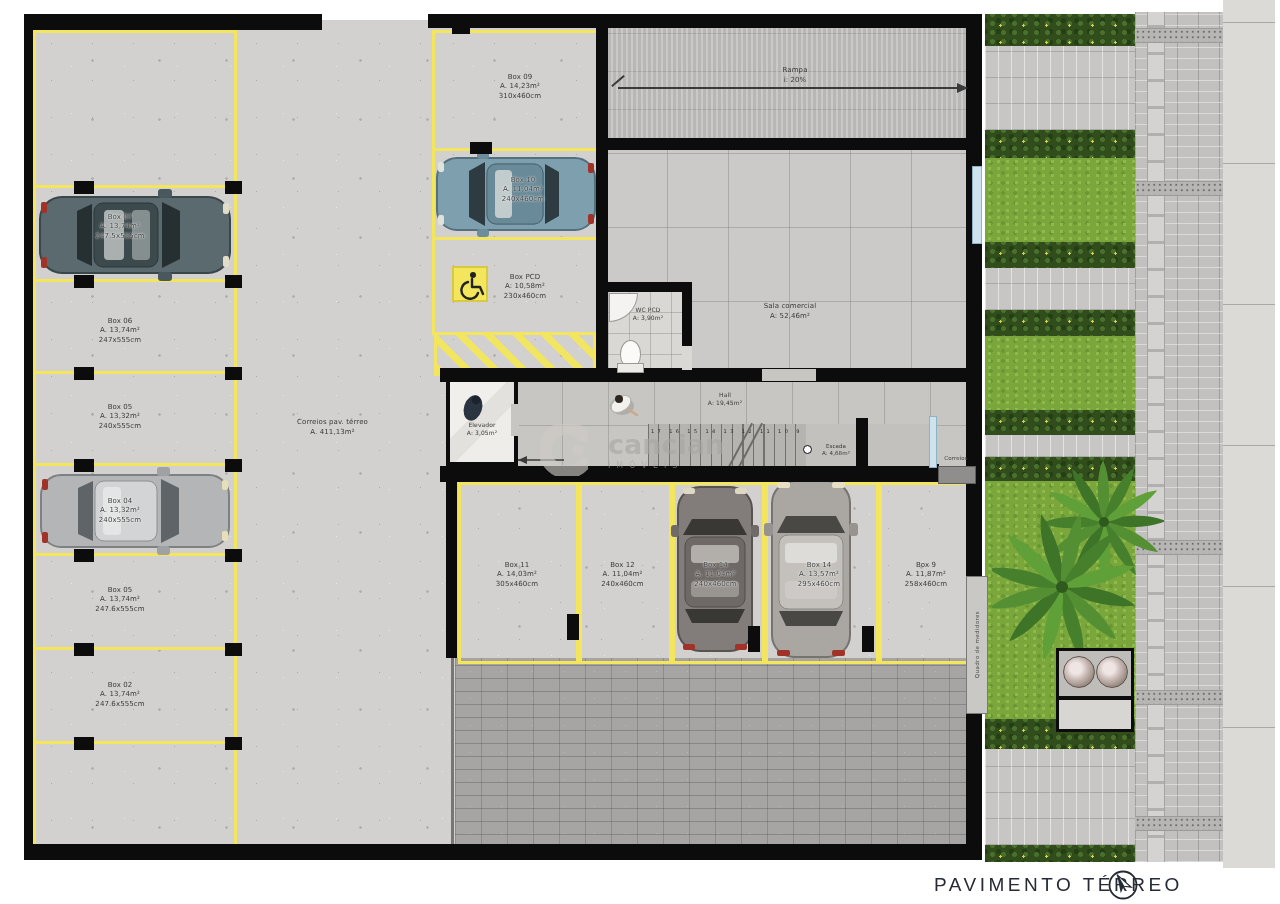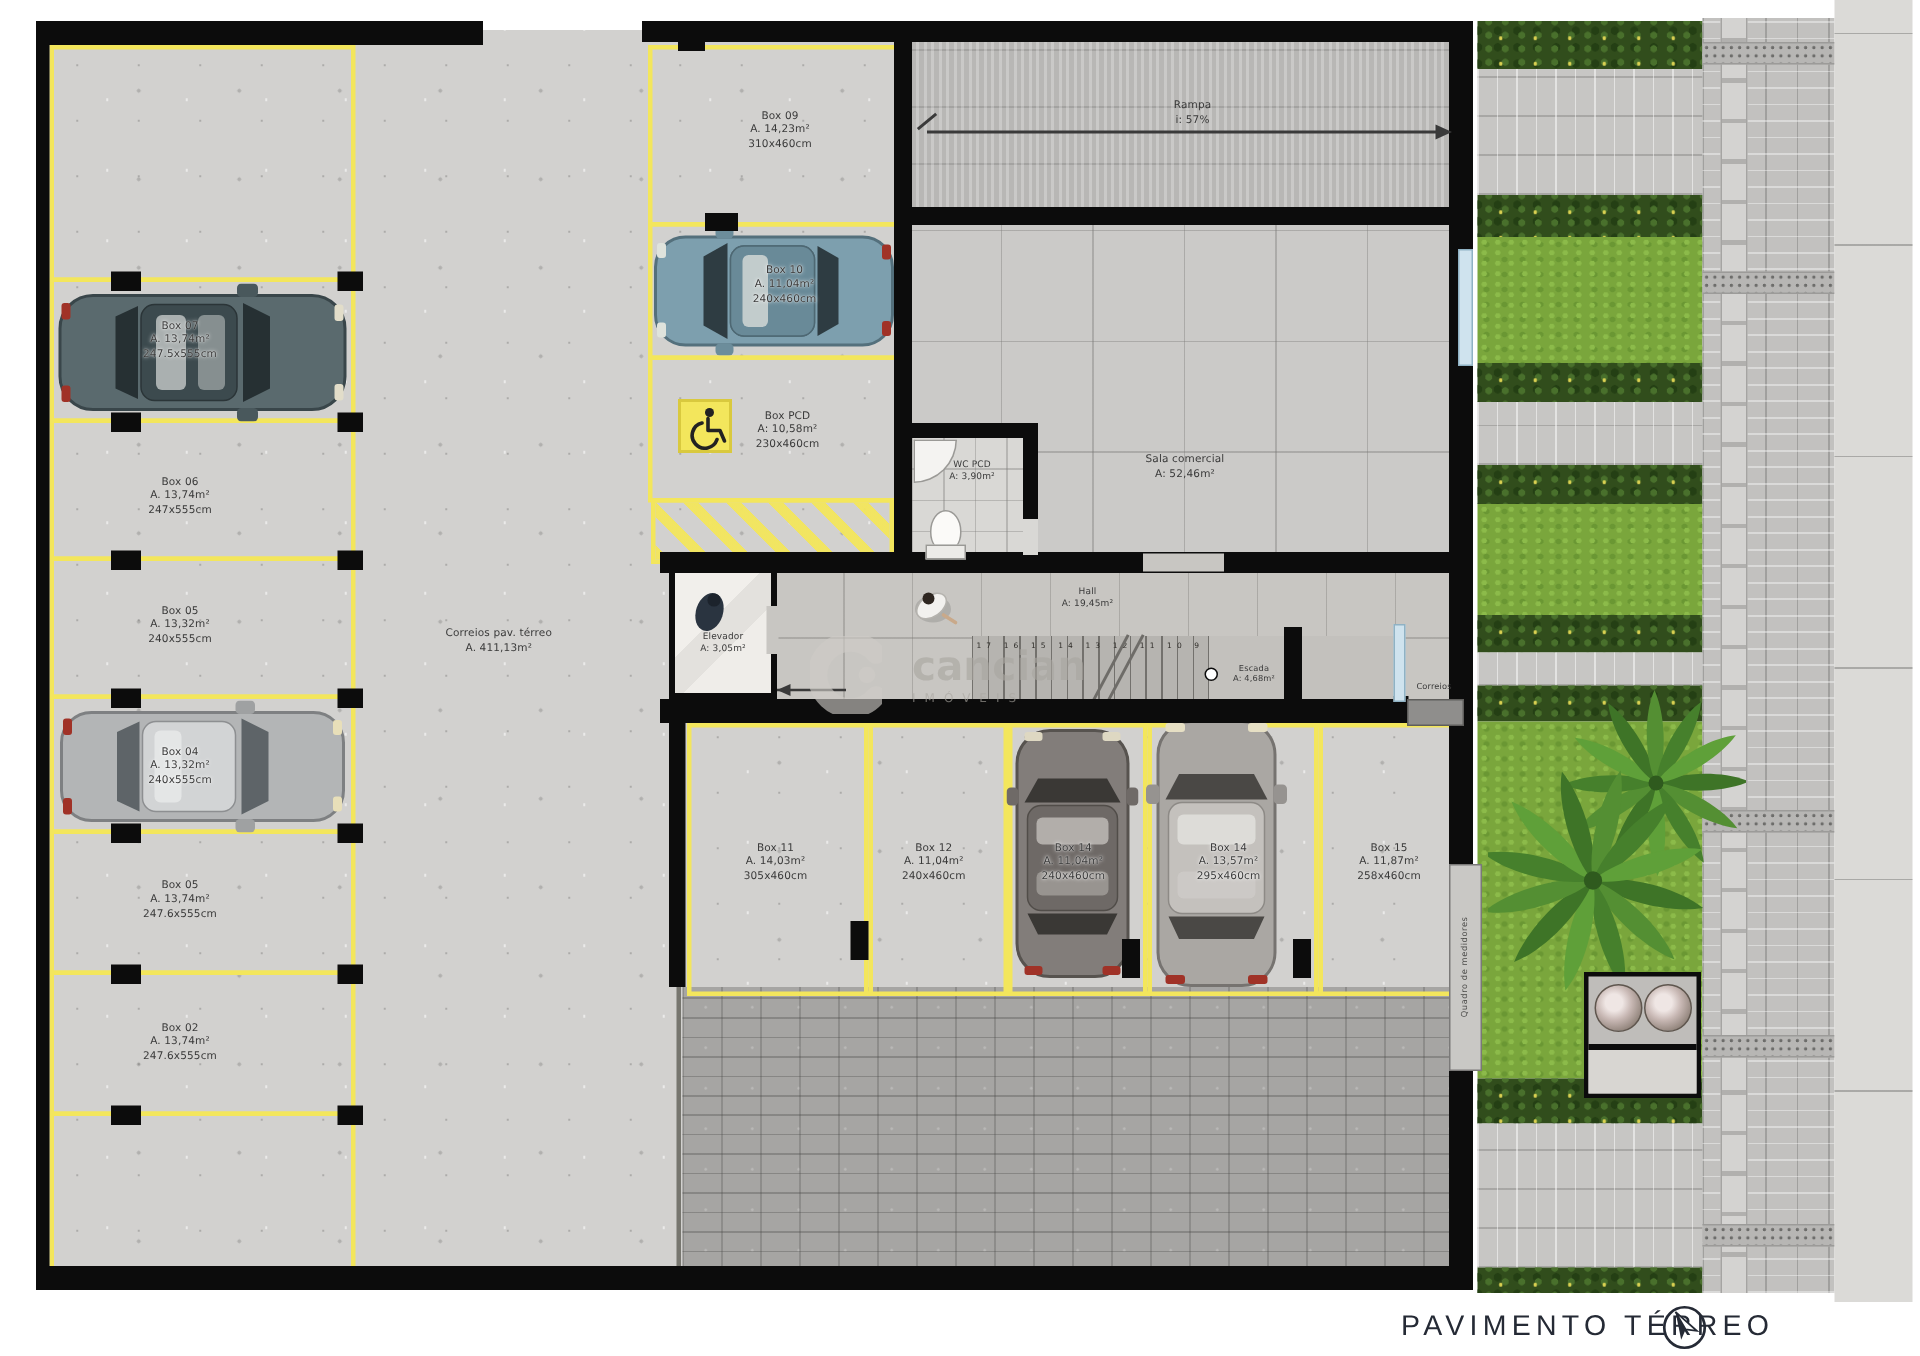--- a/index.html
+++ b/index.html
@@ -423,32 +423,32 @@
     <div>Box 14</div>
       <div>A. 11,04m²</div>
       <div>240x460cm</div>
   </div>
   <div class="lbl oncar" style="left:762px;top:561px;width:114px">
     <div>Box 14</div>
       <div>A. 13,57m²</div>
       <div>295x460cm</div>
   </div>
   <div class="lbl" style="left:876px;top:561px;width:100px">
-    <div>Box 15</div>
+    <div>Box 9</div>
       <div>A. 11,87m²</div>
       <div>258x460cm</div>
   </div>
 
   <div class="lbl2" style="left:240px;top:418px;width:185px">
     <div>Correios pav. térreo</div>
       <div>A. 411,13m²</div>
   </div>
   <div class="lbl2" style="left:700px;top:66px;width:190px">
     <div>Rampa</div>
-      <div>i: 57%</div>
+      <div>i: 20%</div>
   </div>
   <div class="lbl2" style="left:690px;top:302px;width:200px">
     <div>Sala comercial</div>
       <div>A: 52,46m²</div>
   </div>
   <div class="lbl2 sm" style="left:610px;top:306px;width:76px">
     <div>WC PCD</div>
       <div>A: 3,90m²</div>
   </div>
   <div class="lbl2 sm" style="left:697px;top:391px;width:56px">

